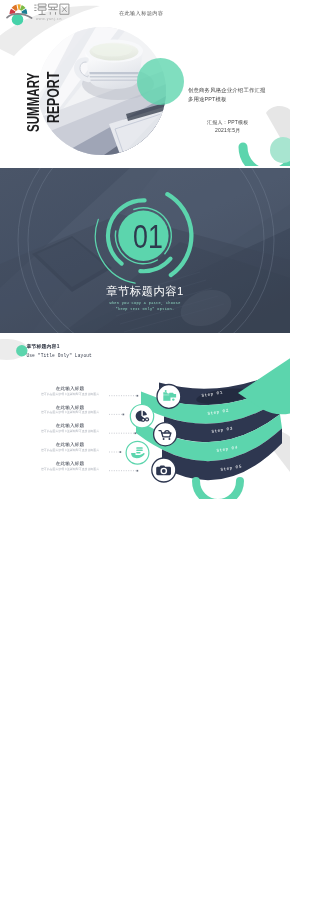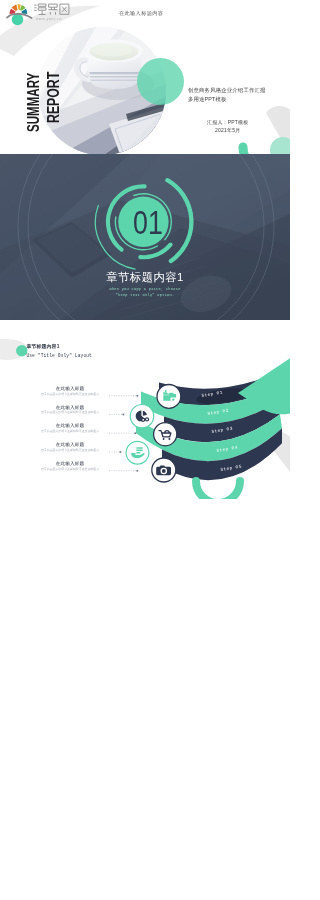--- a/index.html
+++ b/index.html
@@ -120,21 +120,21 @@
   <div class="s1-txt1">
     <div>创意商务风格企业介绍工作汇报</div>
     <div>多用途PPT模板</div>
   </div>
   <div class="s1-txt2">
     <div>汇报人：PPT模板</div>
     <div>2021年5月</div>
   </div>
 </div>
 
-<div class="slide" style="top:154px">
+<div class="slide" style="top:168px">
   <svg class="abs" style="left:0;top:0" width="290" height="167" viewBox="0 0 290 167">
     <defs>
       <linearGradient id="s2bg" x1="0" y1="0" x2=".8" y2="1">
         <stop offset="0" stop-color="#4a5568"></stop>
             <stop offset=".5" stop-color="#434f63"></stop>
         <stop offset="1" stop-color="#3a4455"></stop>
       </linearGradient>
     </defs>
     <rect x="0" y="0" width="290" height="167" fill="url(#s2bg)"></rect>
     <g opacity=".30">

